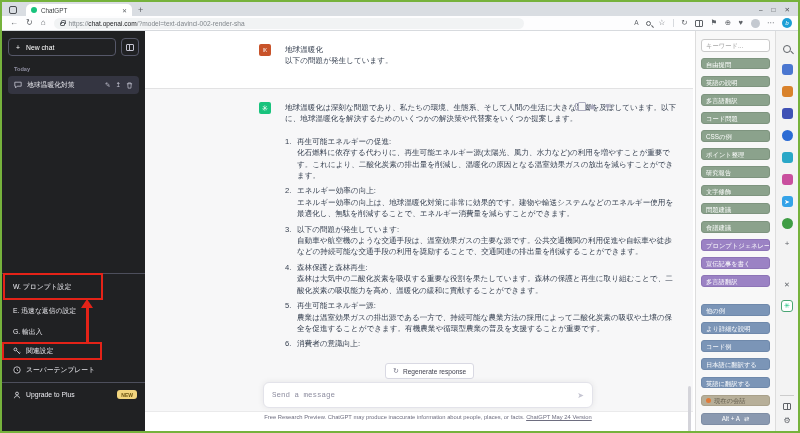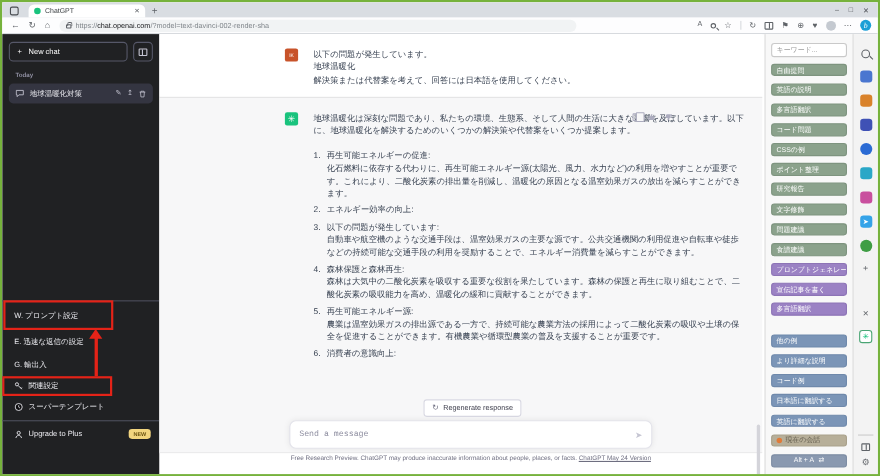--- a/index.html
+++ b/index.html
@@ -230,36 +230,35 @@
     <div class="rbox rb2"></div>
     <div class="rline"></div>
     <div class="rhead"></div>
   </div>
 
   <div class="main">
     <div class="row row-user">
       <div class="msg-wrap">
         <div class="u-avatar">IK</div>
         <div class="msg">
+          <div>地球温暖化</div>
           <div>以下の問題が発生しています。</div>
-          <div>地球温暖化</div>
-          <div>解決策または代替案を考えて、回答には日本語を使用してください。</div>
         </div>
       </div>
     </div>
 
     <div class="row row-ai">
       <div class="msg-wrap">
         <div class="ai-avatar">✳</div>
         <div class="msg">
           <p>地球温暖化は深刻な問題であり、私たちの環境、生態系、そして人間の生活に大きな影響を及ぼしています。以下に、地球温暖化を解決するためのいくつかの解決策や代替案をいくつか提案します。</p>
           <ol>
             <li><span class="li-t">再生可能エネルギーの促進:</span><span class="li-b">化石燃料に依存する代わりに、再生可能エネルギー源(太陽光、風力、水力など)の利用を増やすことが重要です。これにより、二酸化炭素の排出量を削減し、温暖化の原因となる温室効果ガスの放出を減らすことができます。</span></li>
-            <li><span class="li-t">エネルギー効率の向上:</span></li>
-            <li><span class="li-t">以下の問題が発生しています:</span><span class="li-b">自動車や航空機のような交通手段は、温室効果ガスの主要な源です。公共交通機関の利用促進や自転車や徒歩などの持続可能な交通手段の利用を奨励することで、エネルギー消費量を減らすことができます。</span></li>
+            <li><span class="li-t">エネルギー効率の向上:</span><span class="li-b">エネルギー効率の向上は、地球温暖化対策に非常に効果的です。建物や輸送システムなどのエネルギー使用を最適化し、無駄を削減することで、エネルギー消費量を減らすことができます。</span></li>
+            <li><span class="li-t">以下の問題が発生しています:</span><span class="li-b">自動車や航空機のような交通手段は、温室効果ガスの主要な源です。公共交通機関の利用促進や自転車や徒歩などの持続可能な交通手段の利用を奨励することで、交通関連の排出量を削減することができます。</span></li>
             <li><span class="li-t">森林保護と森林再生:</span><span class="li-b">森林は大気中の二酸化炭素を吸収する重要な役割を果たしています。森林の保護と再生に取り組むことで、二酸化炭素の吸収能力を高め、温暖化の緩和に貢献することができます。</span></li>
             <li><span class="li-t">再生可能エネルギー源:</span><span class="li-b">農業は温室効果ガスの排出源である一方で、持続可能な農業方法の採用によって二酸化炭素の吸収や土壌の保全を促進することができます。有機農業や循環型農業の普及を支援することが重要です。</span></li>
             <li><span class="li-t">消費者の意識向上:</span><span class="li-b"></span></li>
           </ol>
         </div>
       </div>
       <div class="ai-actions">
         <span class="copy-ic"></span>
         <svg width="7" height="7" viewBox="0 0 8 8">
             <path d="M0.5 3.4h1.3v3.8H0.5zM2.2 7h3c.6 0 1-.3 1.1-.9l.5-1.9c.1-.6-.3-1.1-.9-1.1H4.3l.4-1.6c.1-.6-.6-1-1-.5L2.2 3.4z" fill="#acacbe"></path>

